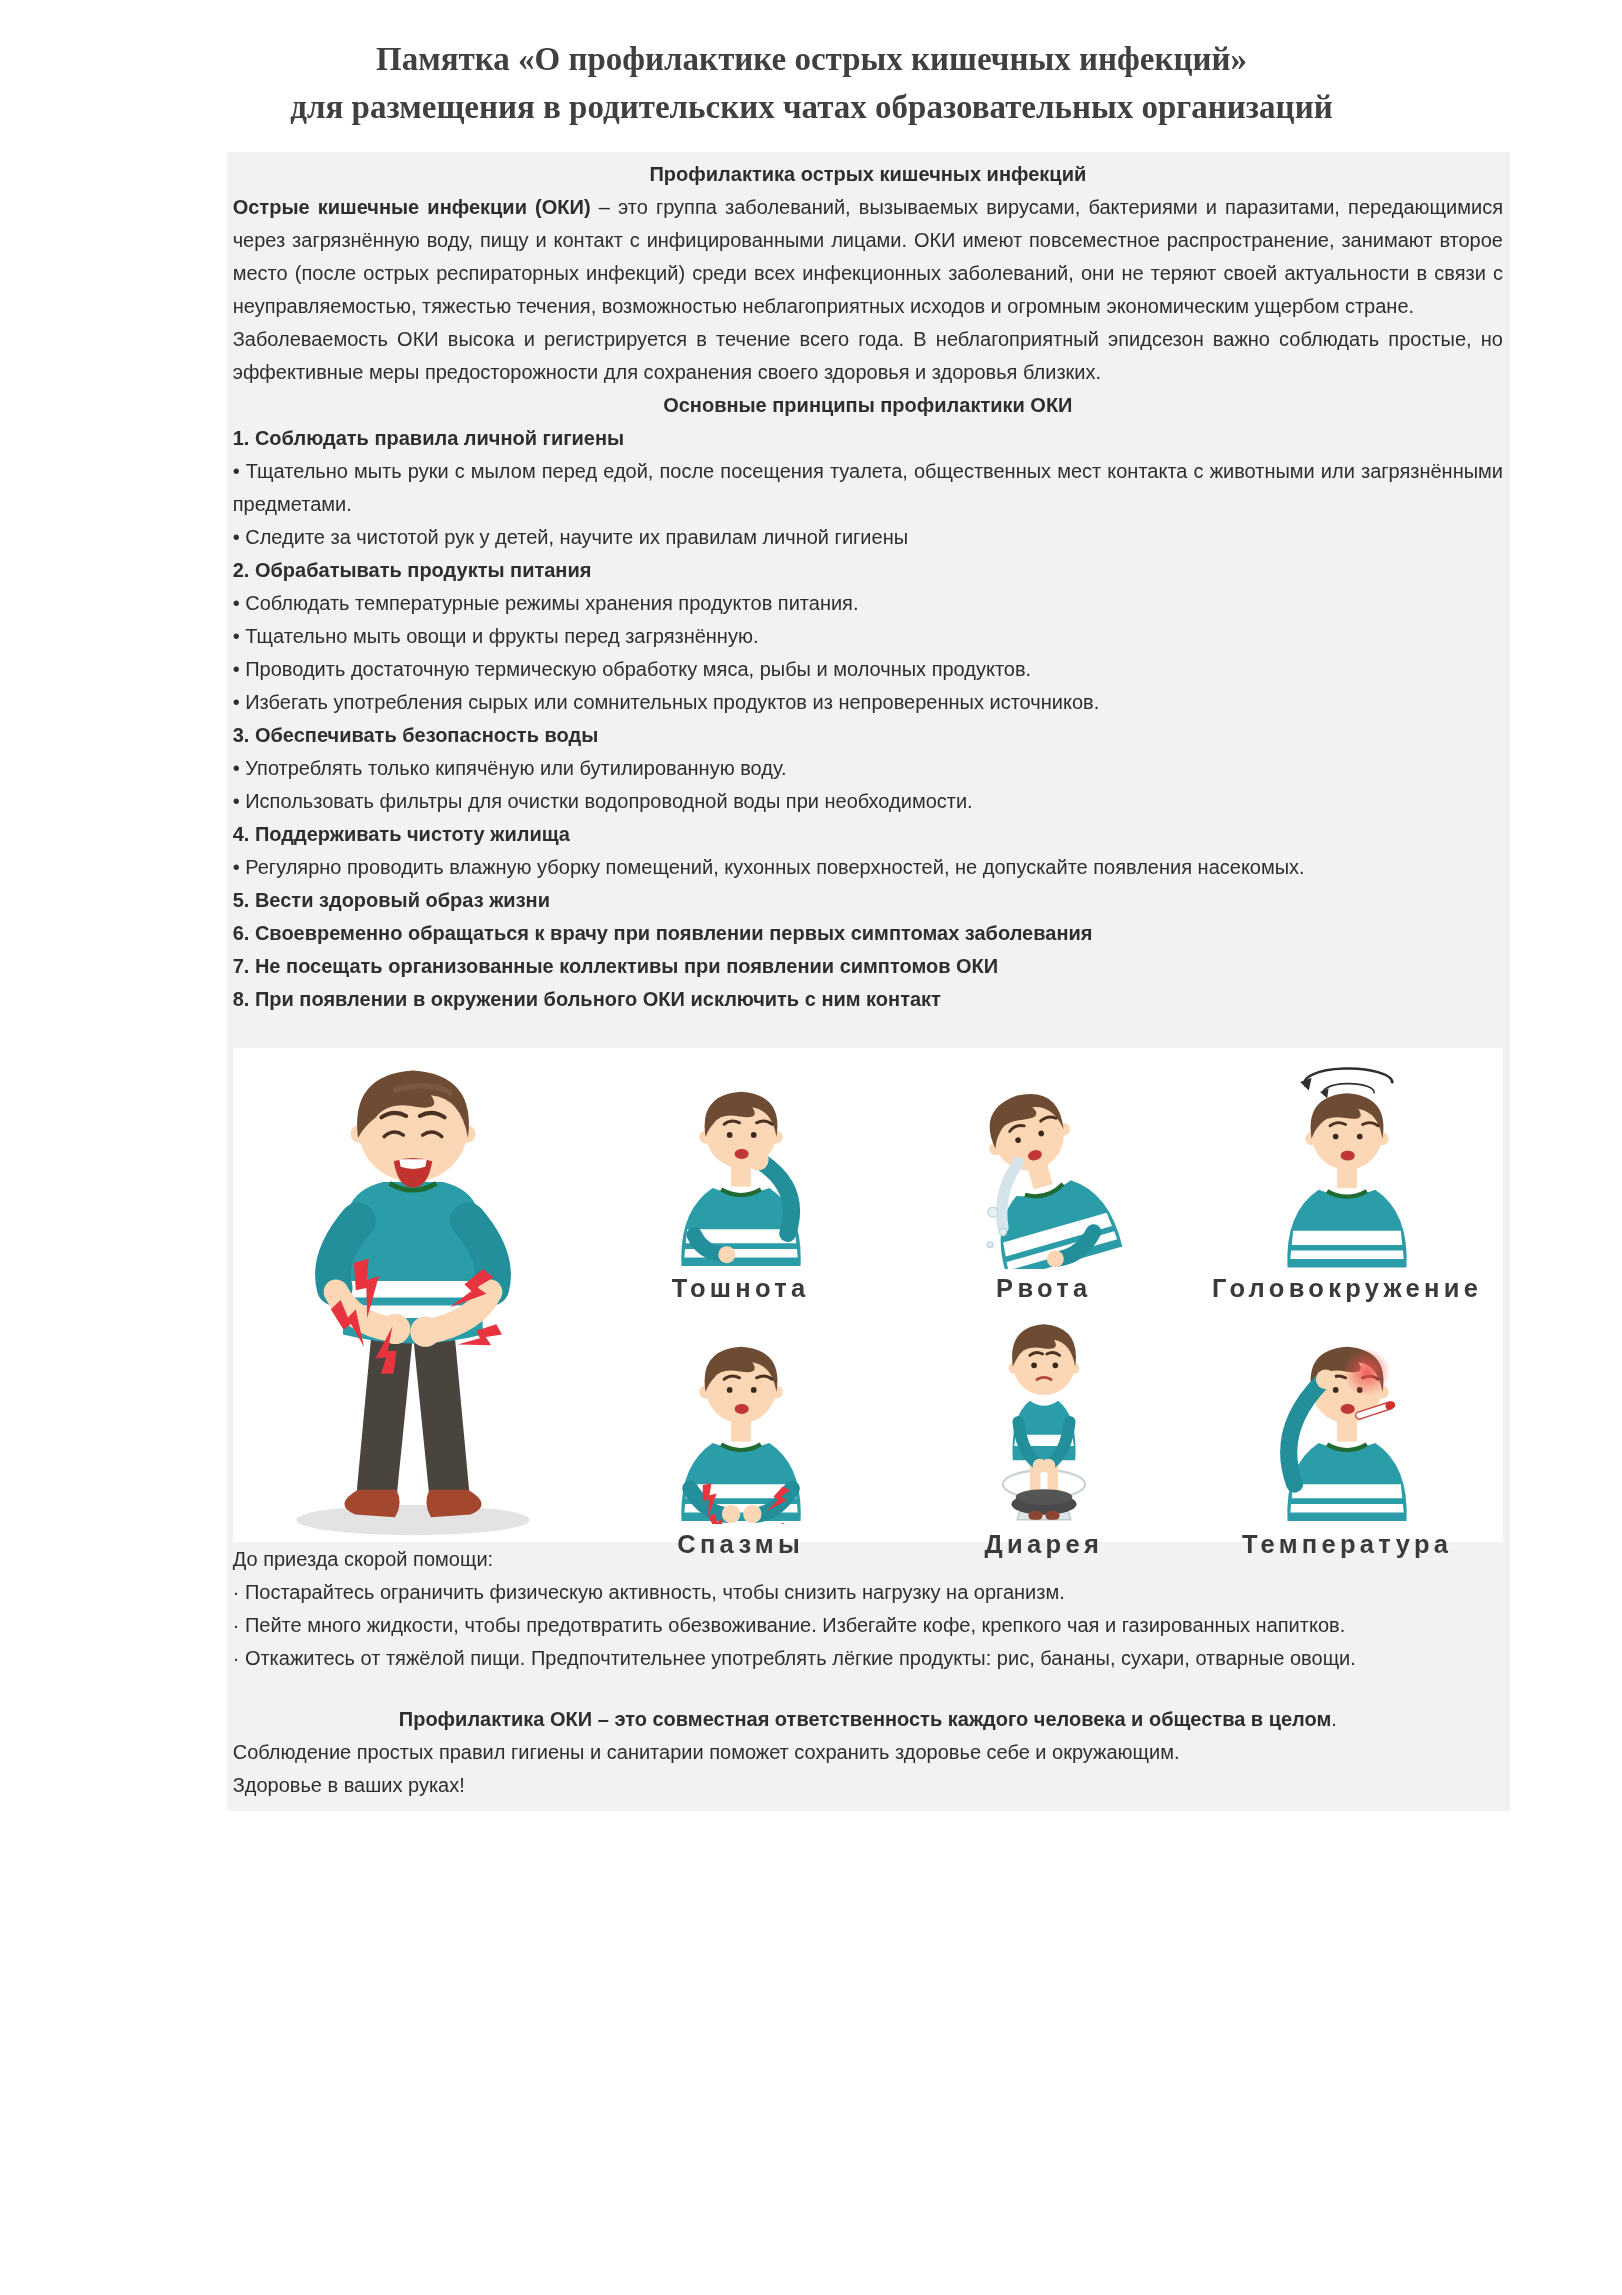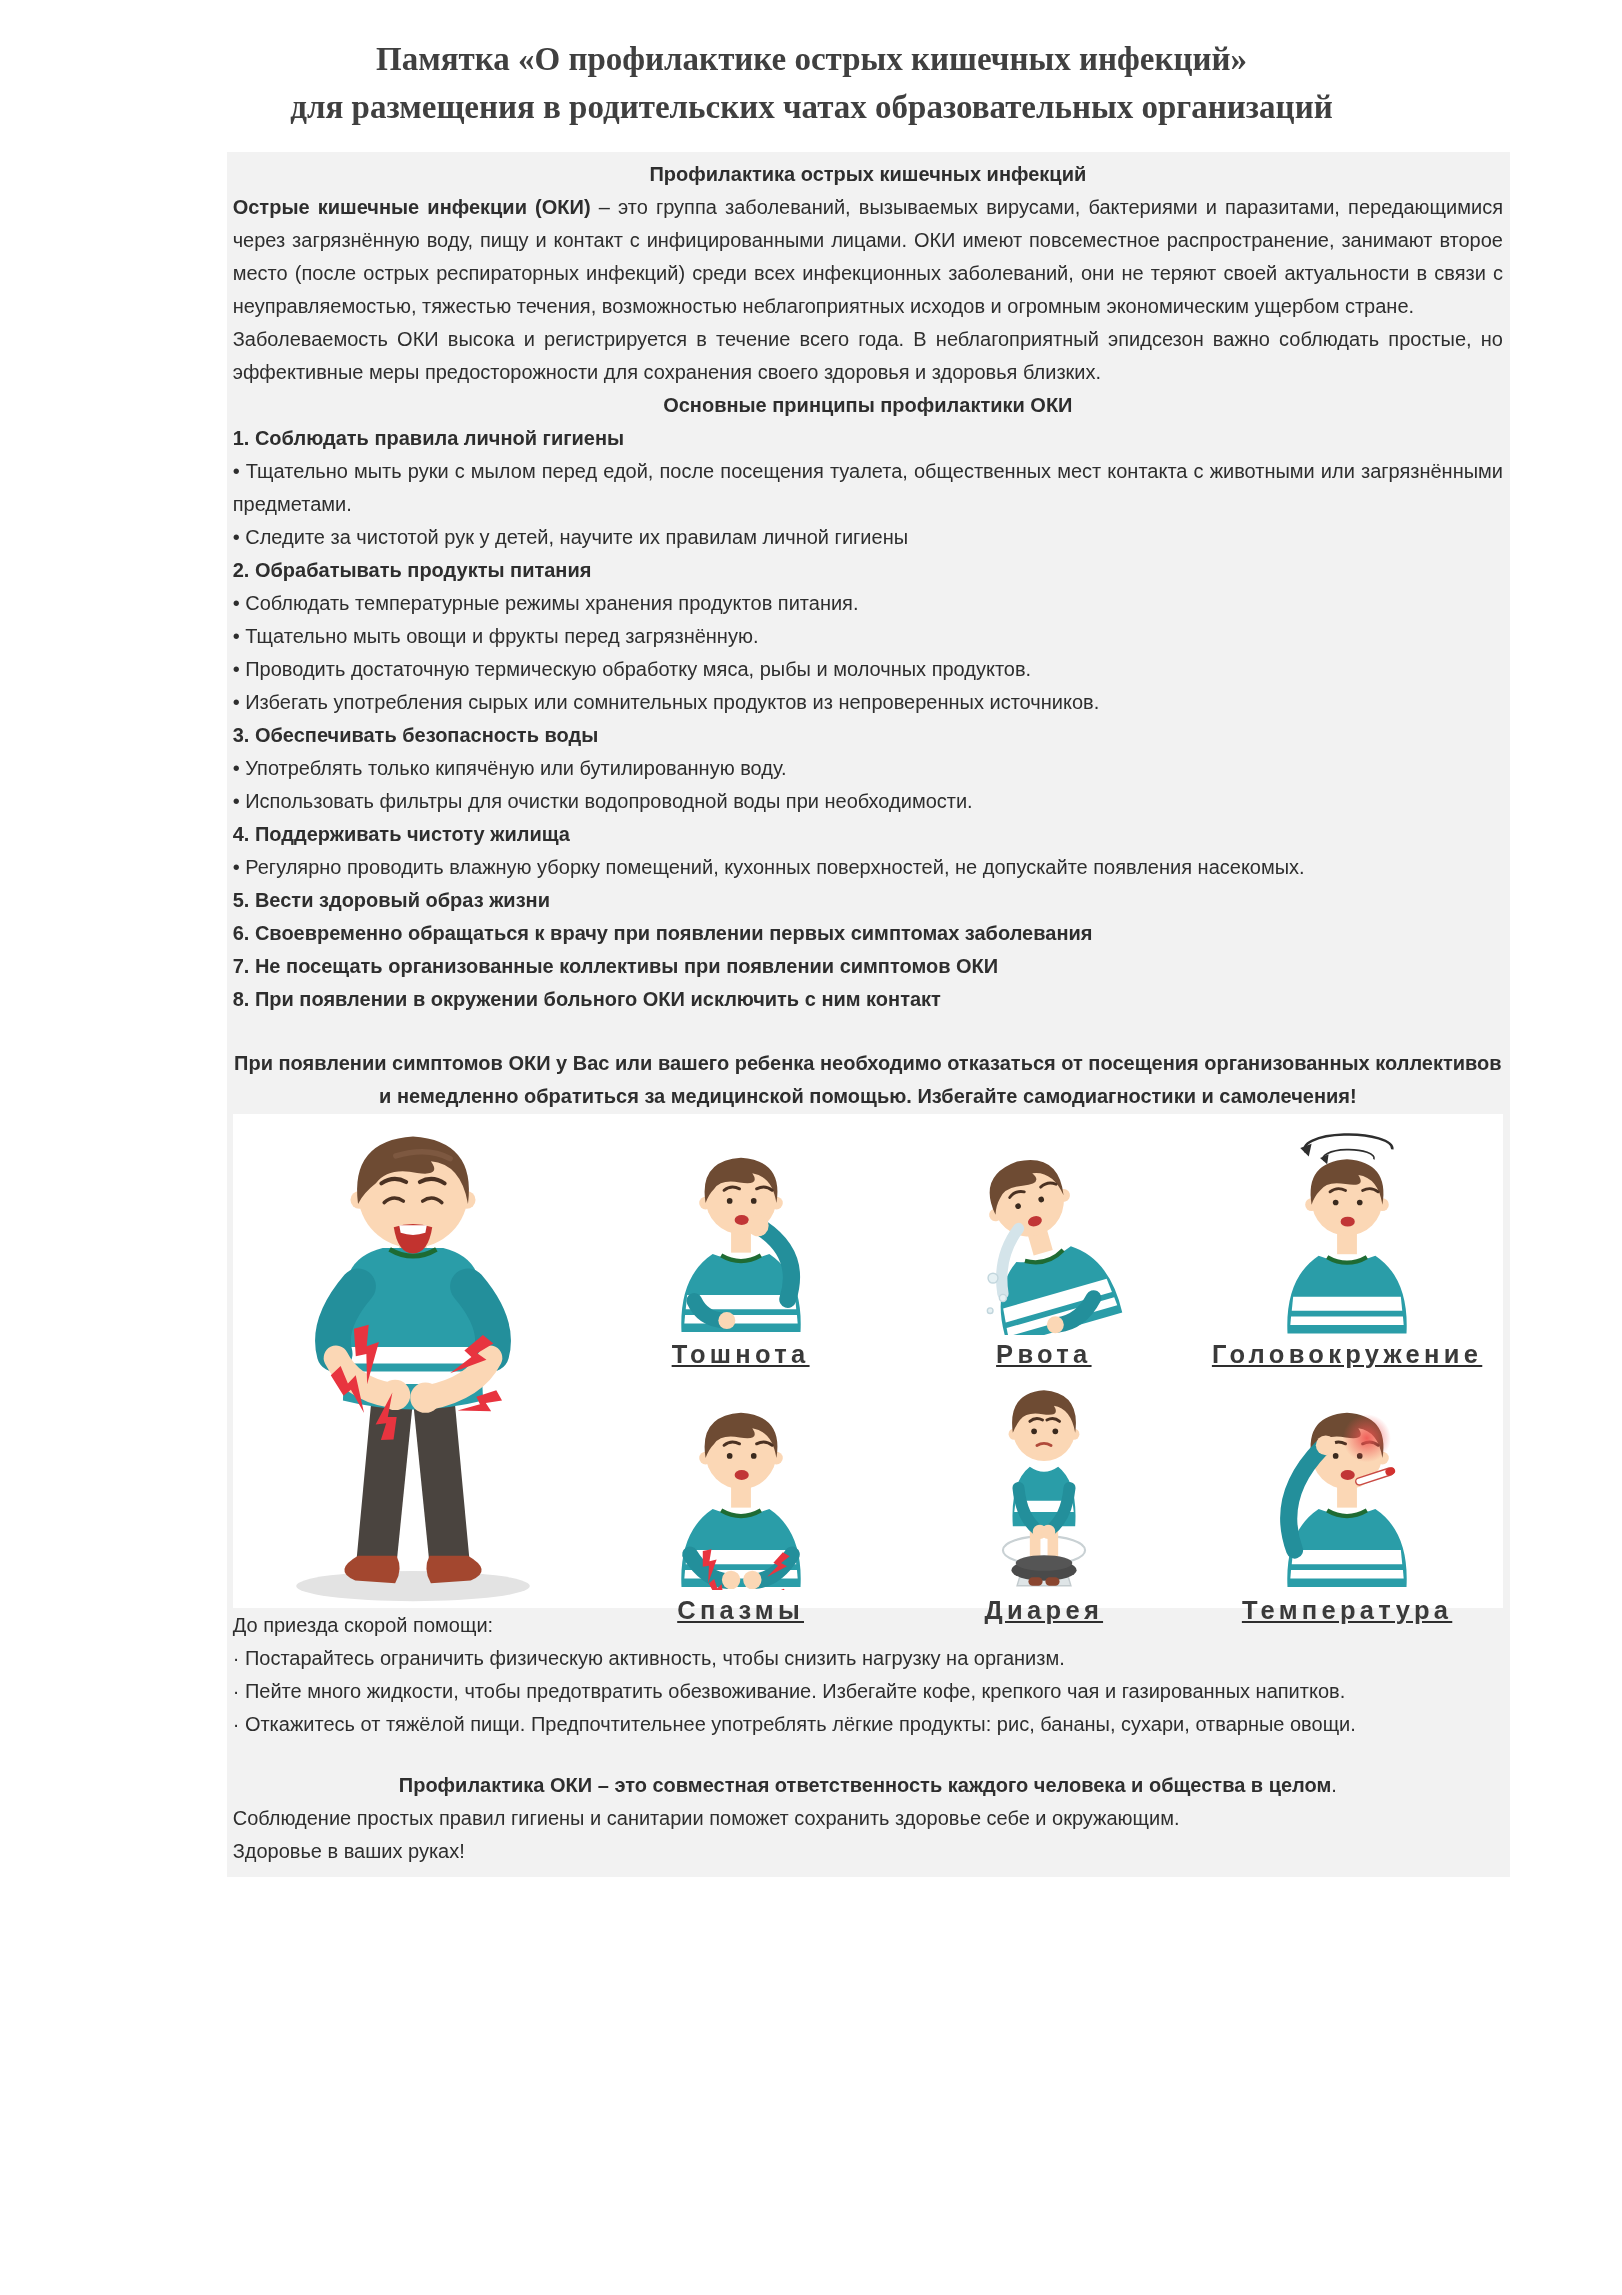--- a/index.html
+++ b/index.html
@@ -10,21 +10,21 @@
   .blk{margin:0;font-size:20px;line-height:33px;}
   .b{font-weight:bold;}
   .c{text-align:center;}
   .j{text-align:justify;}
   .sp{height:31px;}
   .sp-sm{height:28px;}
   .figure-area{background:#ffffff;height:494px;margin:1.4px 0;display:flex;padding:0 4.3px;box-sizing:border-box;}
   .big-fig{width:352px;display:flex;align-items:flex-end;justify-content:center;}
   .big-fig svg{width:326px;height:481px;display:block;}
   .sym-grid{flex:1;display:grid;grid-template-columns:repeat(3,1fr);grid-template-rows:1fr 1fr;
-            padding:7px 0 4.3px;text-decoration:underline;}
+            padding:7px 0 4.3px;}
   .sym-cell{display:flex;flex-direction:column;align-items:center;justify-content:flex-end;}
   .sym-cell svg{display:block;}
   .sym-caption{font-weight:bold;font-size:25.5px;letter-spacing:4.3px;color:#3a3a3a;
                line-height:30px;padding:4.3px 0 7px;white-space:nowrap;}
 </style>
 </head>
 <body>
 
 <div class="doc-title">
   <div>Памятка «О профилактике острых кишечных инфекций»</div>
@@ -49,21 +49,20 @@
       <p class="blk b">3. Обеспечивать безопасность воды</p>
       <p class="blk">• Употреблять только кипячёную или бутилированную воду.</p>
       <p class="blk">• Использовать фильтры для очистки водопроводной воды при необходимости.</p>
       <p class="blk b">4. Поддерживать чистоту жилища</p>
       <p class="blk j">• Регулярно проводить влажную уборку помещений, кухонных поверхностей, не допускайте появления насекомых.</p>
       <p class="blk b">5. Вести здоровый образ жизни</p>
       <p class="blk b">6. Своевременно обращаться к врачу при появлении первых симптомах заболевания</p>
       <p class="blk b">7. Не посещать организованные коллективы при появлении симптомов ОКИ</p>
       <p class="blk b">8. При появлении в окружении больного ОКИ исключить с ним контакт</p>
       <div class="sp"></div>
-      <p class="blk c b">При появлении симптомов ОКИ у Вас или вашего ребенка необходимо отказаться от посещения организованных коллективов и немедленно обратиться за медицинской помощью. Избегайте самодиагностики и самолечения!</p>
     </div>
 
   <svg width="0" height="0" style="position:absolute" aria-hidden="true">
     <defs>
       <path id="bolt" d="M9 0 L22 2 L13 18 L24 19 L0 48 L10 24 L1 22 Z"></path>
       <radialGradient id="redglow">
         <stop offset="0%" stop-color="#ef5350" stop-opacity="0.9"></stop>
         <stop offset="100%" stop-color="#ef5350" stop-opacity="0"></stop>
       </radialGradient>
       <g id="bust">

